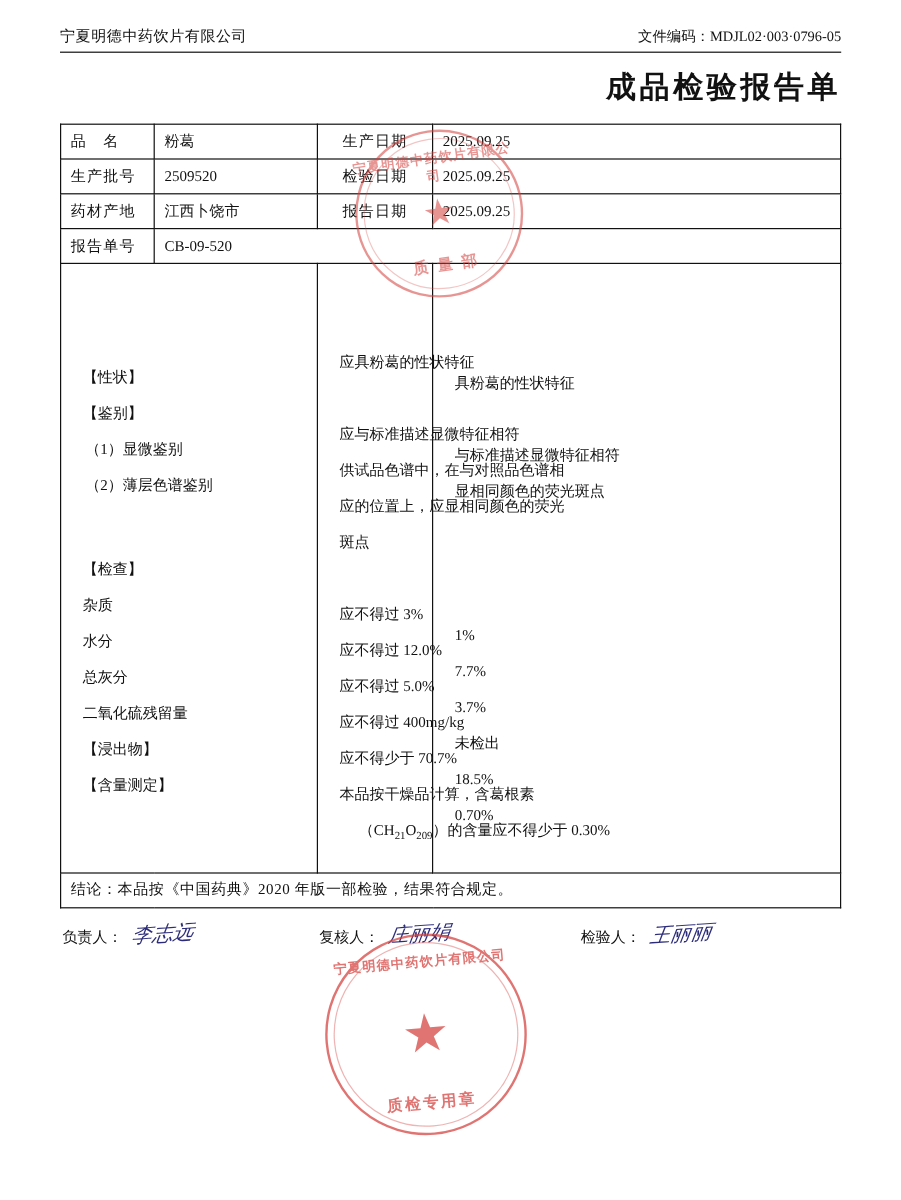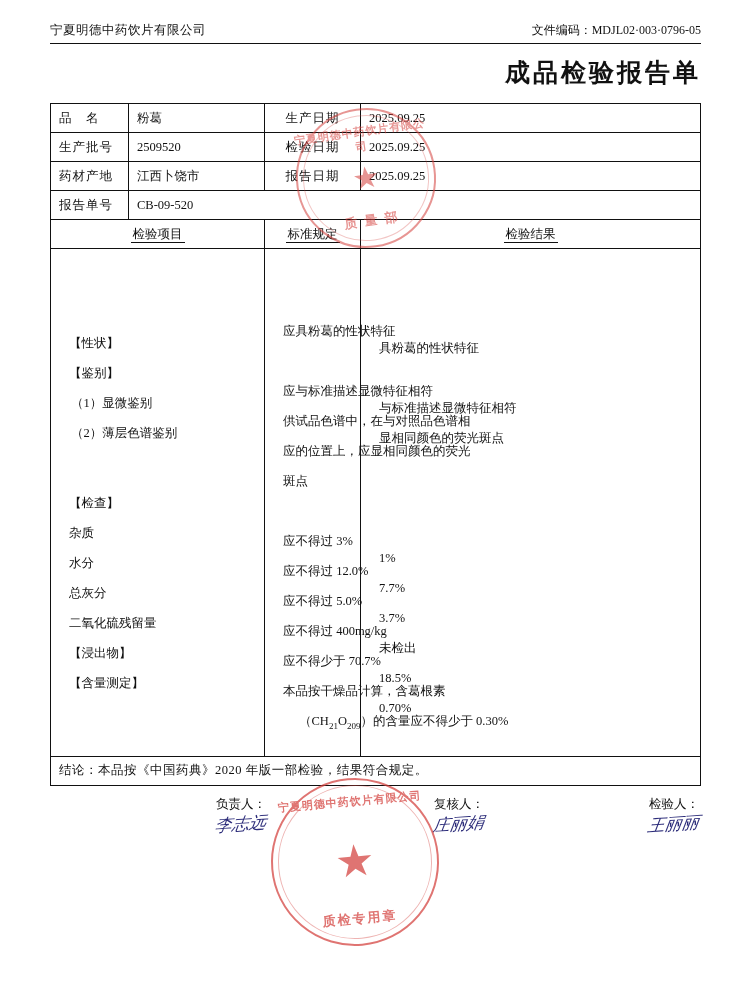--- a/index.html
+++ b/index.html
@@ -75,21 +75,21 @@
   .concl td {
     font-size: 13px;
     padding: 9px 10px;
     letter-spacing: .5px;
   }
   .sign {
     display: flex;
     font-size: 12.5px;
     padding: 10px 2px 0 2px;
   }
-  .sign > div { display: flex; align-items: flex-end; flex-direction: column; }
+  .sign > div { display: flex; align-items: flex-end; }
   .s1 { width: 214px; }
   .s2 { width: 218px; }
   .s3 { flex: 1; }
   .sig {
     font-family: "DejaVu Serif", serif;
     font-style: italic;
     color: #1a1a6e;
     font-size: 17px;
     transform: skewX(-12deg) rotate(-4deg);
     padding-left: 8px;
@@ -172,25 +172,20 @@
         <td class="lbl">药材产地</td>
         <td class="val">江西卜饶市</td>
         <td class="lbl2">报告日期</td>
         <td class="val2">2025.09.25</td>
       </tr>
       <tr>
         <td class="lbl">报告单号</td>
         <td class="val" colspan="3">CB-09-520</td>
       </tr>
 
-      <tr class="cols">
-        <td colspan="2"><span>检验项目</span></td>
-        <td colspan="1"><span>标准规定</span></td>
-        <td><span>检验结果</span></td>
-      </tr>
 
       <tr class="body-row">
         <td colspan="2" class="c1">
           <div class="cellpad">
             <div class="gap-s"></div>
             <div class="li">【性状】</div>
             <div class="li">【鉴别】</div>
             <div class="li ind">（1）显微鉴别</div>
             <div class="li ind">（2）薄层色谱鉴别</div>
             <div class="gap"></div>

